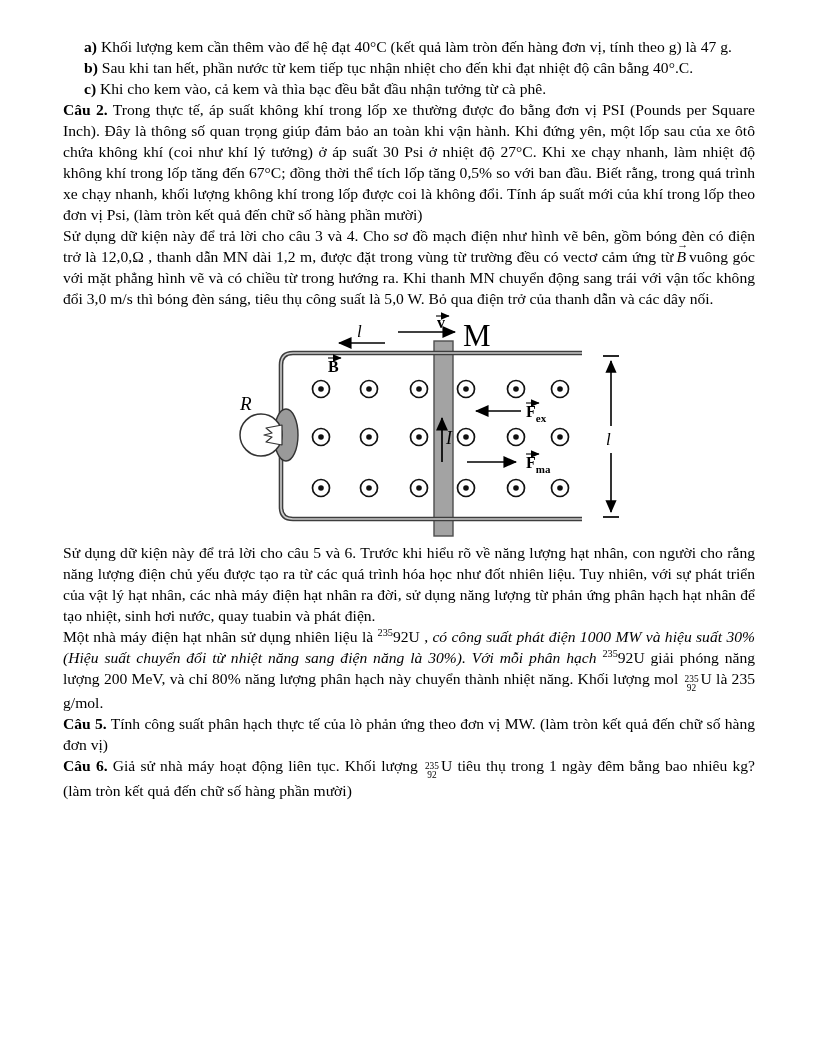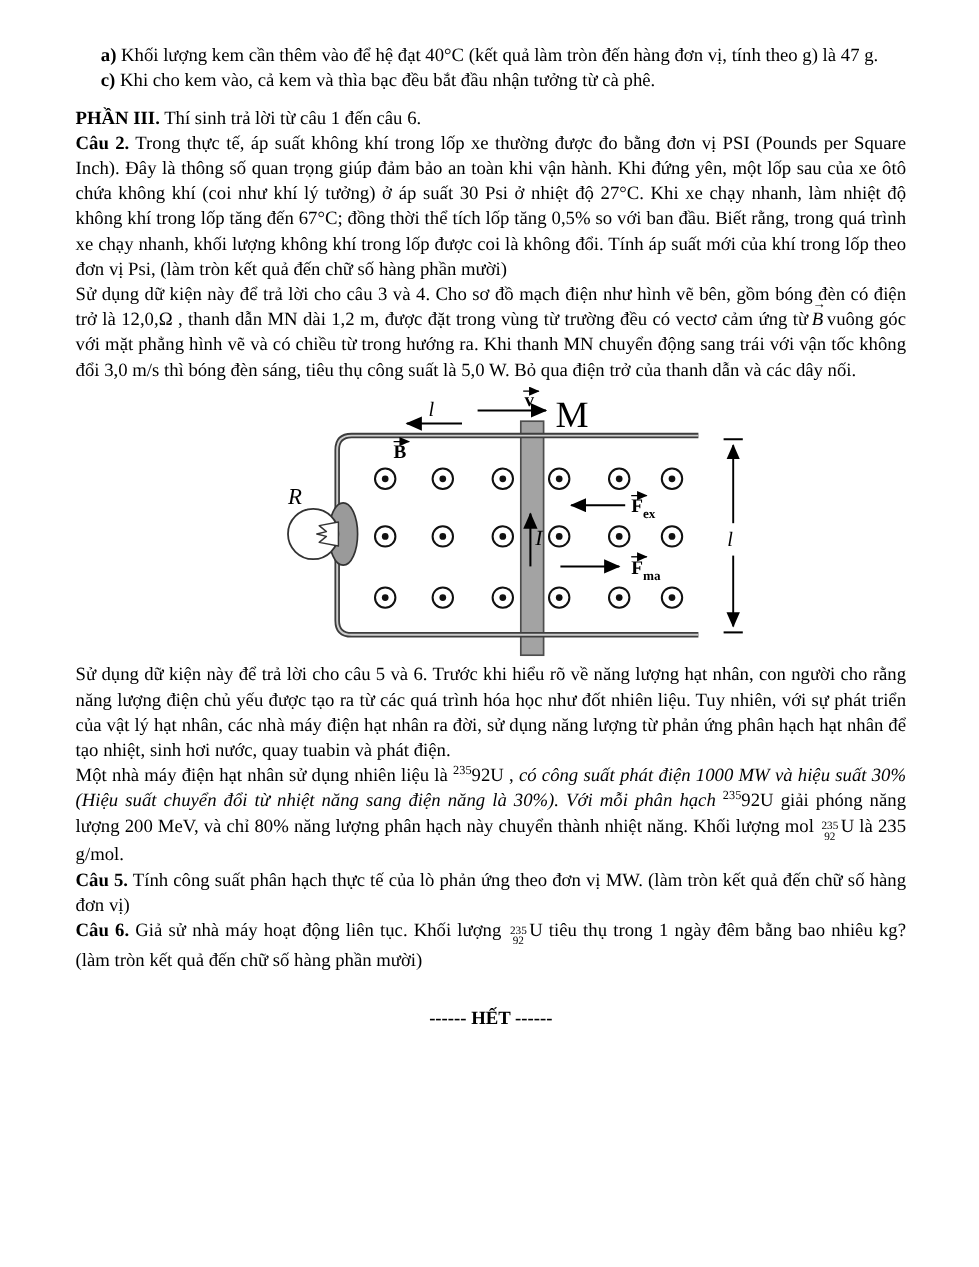--- a/index.html
+++ b/index.html
@@ -43,22 +43,22 @@
   .dg-F   { font-size:16px; font-weight:bold; }
 </style>
 </head>
 <body>
 
 <div class="page">
   <div class="content">
 
     <div>
         <p class="indent"><span class="b">a) </span><span class="">Khối lượng kem cần thêm vào để hệ đạt 40°C (kết quả làm tròn đến hàng đơn vị, tính theo g) là 47 g.</span></p>
+        <p class="indent"><span class="b">b) </span><span class="">Sau khi tan hết, phần nước từ kem tiếp tục nhận nhiệt cho đến khi đạt nhiệt độ cân bằng 40°.C.</span></p>
         <p class="indent"><span class="b">c) </span><span class="">Khi cho kem vào, cả kem và thìa bạc đều bắt đầu nhận tưởng từ cà phê.</span></p>
-        <p class="section-gap"><span class="b">PHẦN III.</span><span class=""> Thí sinh trả lời từ câu 1 đến câu 6.</span></p>
         <p><span class="b">Câu 2.</span><span class=""> Trong thực tế, áp suất không khí trong lốp xe thường được đo bằng đơn vị PSI (Pounds per Square Inch). Đây là thông số quan trọng giúp đảm bảo an toàn khi vận hành. Khi đứng yên, một lốp sau của xe ôtô chứa không khí (coi như khí lý tưởng) ở áp suất 30 Psi ở nhiệt độ 27°C. Khi xe chạy nhanh, làm nhiệt độ không khí trong lốp tăng đến 67°C; đồng thời thể tích lốp tăng 0,5% so với ban đầu. Biết rằng, trong quá trình xe chạy nhanh, khối lượng không khí trong lốp được coi là không đổi. Tính áp suất mới của khí trong lốp theo đơn vị Psi, (làm tròn kết quả đến chữ số hàng phần mười)</span></p>
         <p><span class="">Sử dụng dữ kiện này để trả lời cho câu 3 và 4. Cho sơ đồ mạch điện như hình vẽ bên, gồm bóng đèn có điện trở là 12,0,Ω , thanh dẫn MN dài 1,2 m, được đặt trong vùng từ trường đều có vectơ cảm ứng từ</span><span class="vec"><span class="vec-arrow">→</span><span>B</span></span><span class="">vuông góc với mặt phẳng hình vẽ và có chiều từ trong hướng ra. Khi thanh MN chuyển động sang trái với vận tốc không đổi 3,0 m/s thì bóng đèn sáng, tiêu thụ công suất là 5,0 W. Bỏ qua điện trở của thanh dẫn và các dây nối.</span></p>
       </div>
 
     <div class="diagram">
       <svg width="816" height="228" viewBox="0 0 816 228">
         <defs>
           <marker id="arr" markerWidth="9" markerHeight="8" refX="7.4" refY="3.5" orient="auto">
             <path d="M0,0 L8,3.5 L0,7 Z" fill="#000"></path>
           </marker>
@@ -181,15 +181,14 @@
       </svg>
     </div>
 
     <div>
         <p><span class="">Sử dụng dữ kiện này để trả lời cho câu 5 và 6. Trước khi hiểu rõ về năng lượng hạt nhân, con người cho rằng năng lượng điện chủ yếu được tạo ra từ các quá trình hóa học như đốt nhiên liệu. Tuy nhiên, với sự phát triển của vật lý hạt nhân, các nhà máy điện hạt nhân ra đời, sử dụng năng lượng từ phản ứng phân hạch hạt nhân để tạo nhiệt, sinh hơi nước, quay tuabin và phát điện.</span></p>
         <p><span class="">Một nhà máy điện hạt nhân sử dụng nhiên liệu là </span><span class="sup">235</span><span class="">92U , </span><span class="i">có công suất phát điện 1000 MW và hiệu suất 30% (Hiệu suất chuyển đổi từ nhiệt năng sang điện năng là 30%). Với mỗi phân hạch </span><span class="sup">235</span><span class="">92U  giải phóng năng lượng 200 MeV, và chỉ 80% năng lượng phân hạch này chuyển thành nhiệt năng. Khối lượng mol </span><span class="stack"><span>235</span><span>92</span></span><span class="">U  là 235 g/mol.</span></p>
         <p><span class="b">Câu 5.</span><span class=""> Tính công suất phân hạch thực tế của lò phản ứng theo đơn vị MW. (làm tròn kết quả đến chữ số hàng đơn vị)</span></p>
         <p><span class="b">Câu 6.</span><span class=""> Giả sử nhà máy hoạt động liên tục. Khối lượng </span><span class="stack"><span>235</span><span>92</span></span><span class="">U  tiêu thụ trong 1 ngày đêm bằng bao nhiêu kg? (làm tròn kết quả đến chữ số hàng phần mười)</span></p>
       </div>
 
-    <p class="footer-line">------ HẾT ------</p>
   </div>
 </div>
 
 </body></html>

